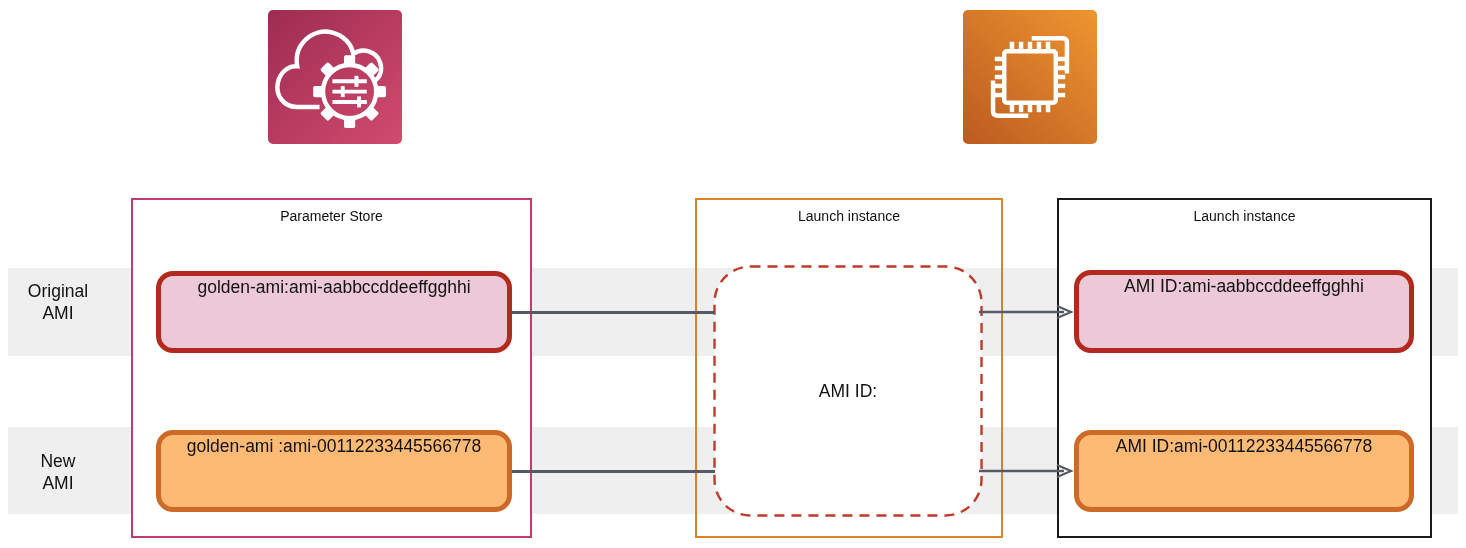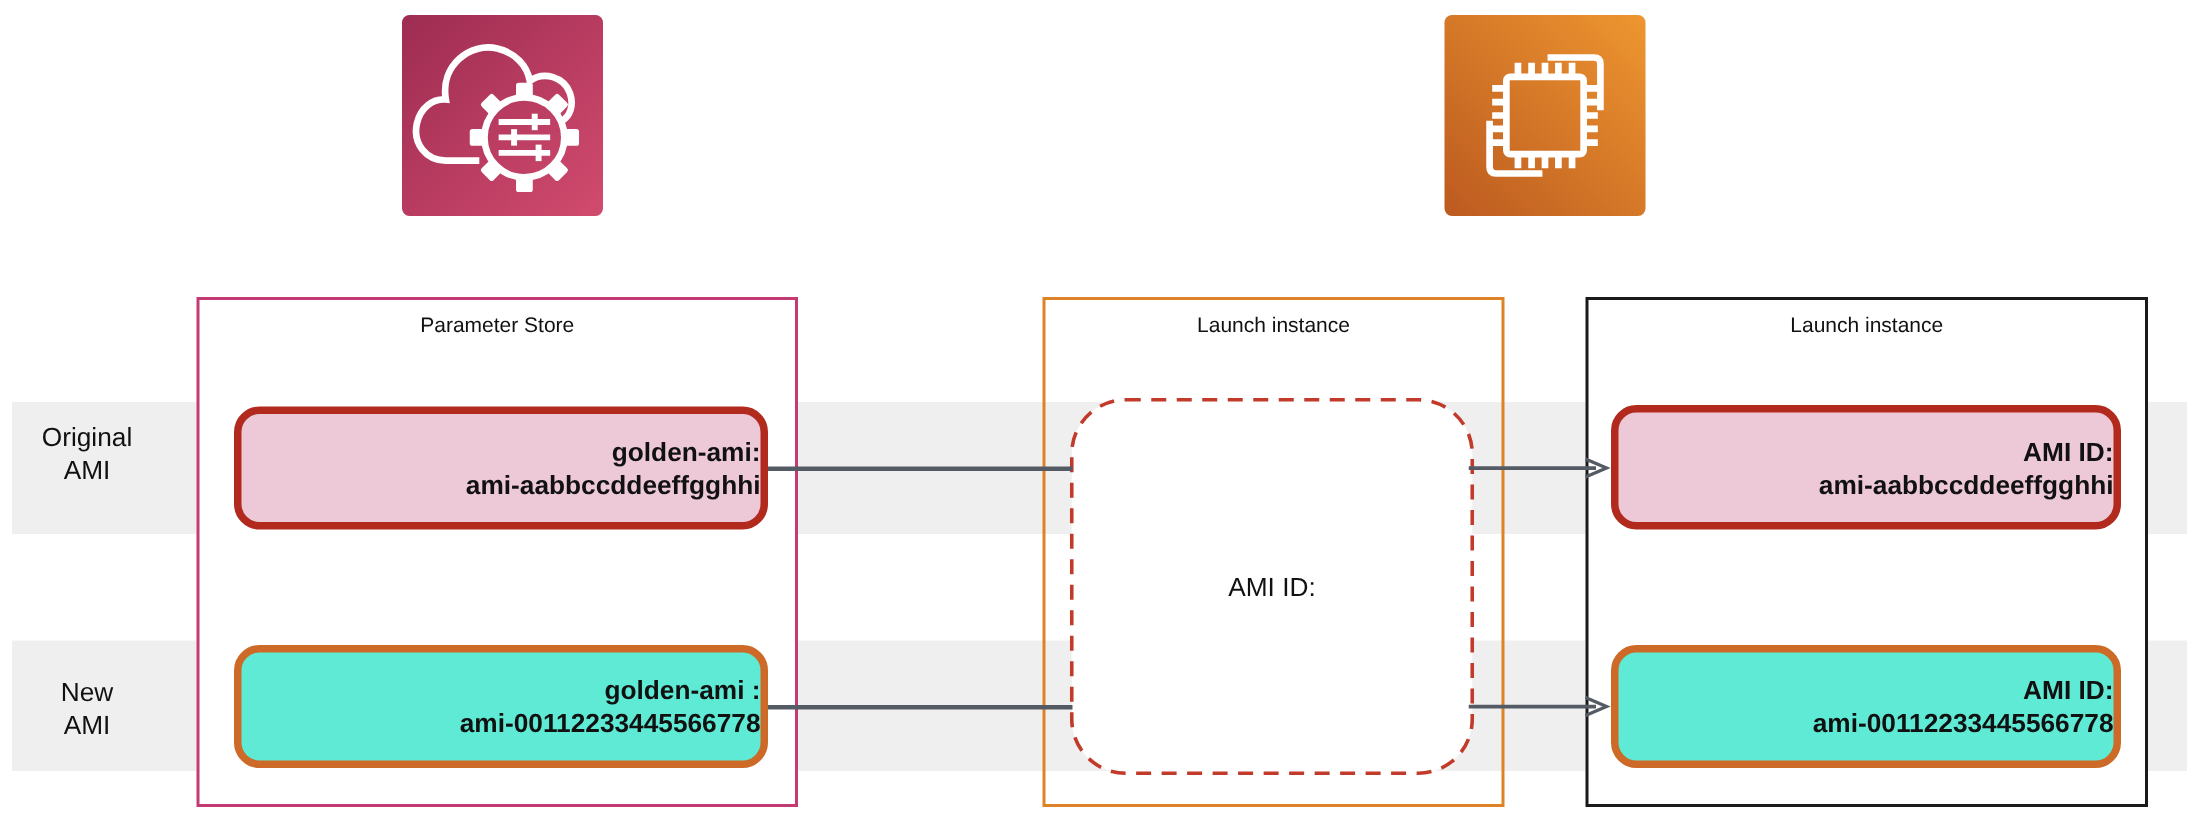--- a/index.html
+++ b/index.html
@@ -38,25 +38,25 @@
   .lt-dashed{position:absolute;left:713px;top:265px;width:270px;height:252px;}
   .lt-dashed svg{position:absolute;left:0;top:0;}
   .lt-dashed-text{
     position:absolute;left:0;top:0;width:100%;height:100%;display:flex;flex-direction:column;
     justify-content:center;text-align:center;font-size:17.5px;line-height:24px;
   }
 
   
   .pill{
     position:absolute;box-sizing:border-box;border-radius:17px;border:5px solid;
-    display:flex;flex-direction:column;justify-content:center;text-align:right;
-    font-size:17.5px;line-height:22px;font-weight:bold;
+    display:flex;flex-direction:row;justify-content:center;text-align:right;
+    font-size:17.5px;line-height:22px;
   }
   .pill-original{border-color:#b12a1d;background:#edc9d8;}
-  .pill-new{border-color:#cd6a28;background:#5eead4;}
+  .pill-new{border-color:#cd6a28;background:#fdba74;}
   .pill-ps-1{left:156px;top:271px;width:356px;height:82px;}
   .pill-ps-2{left:156px;top:430px;width:356px;height:82px;}
   .pill-li-1{left:1074px;top:270px;width:340px;height:83px;}
   .pill-li-2{left:1074px;top:430px;width:340px;height:82px;}
 
   
   .h-line{position:absolute;height:2.5px;background:#545b64;}
   .line-a1{left:512px;top:311px;width:203px;}
   .line-a2{left:512px;top:470px;width:203px;}
   .arrow-svg{position:absolute;width:96px;height:16px;}

